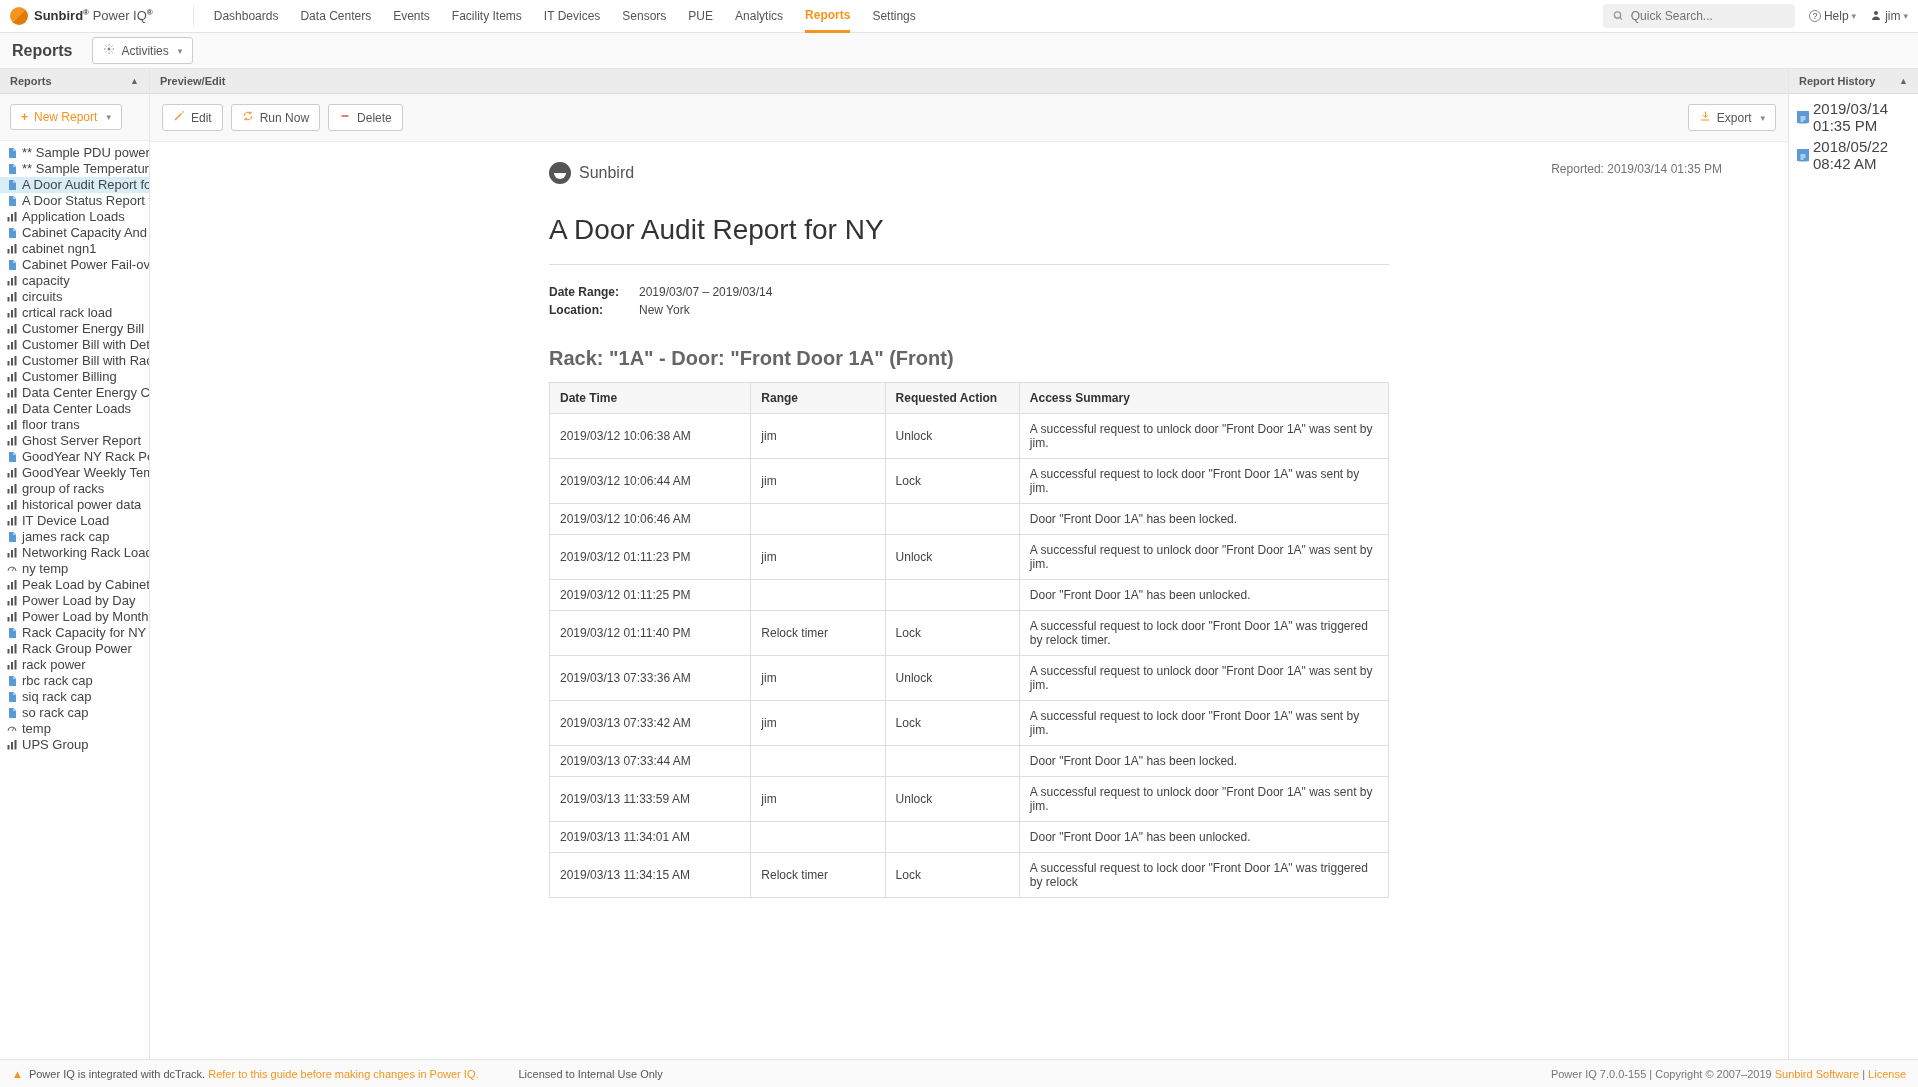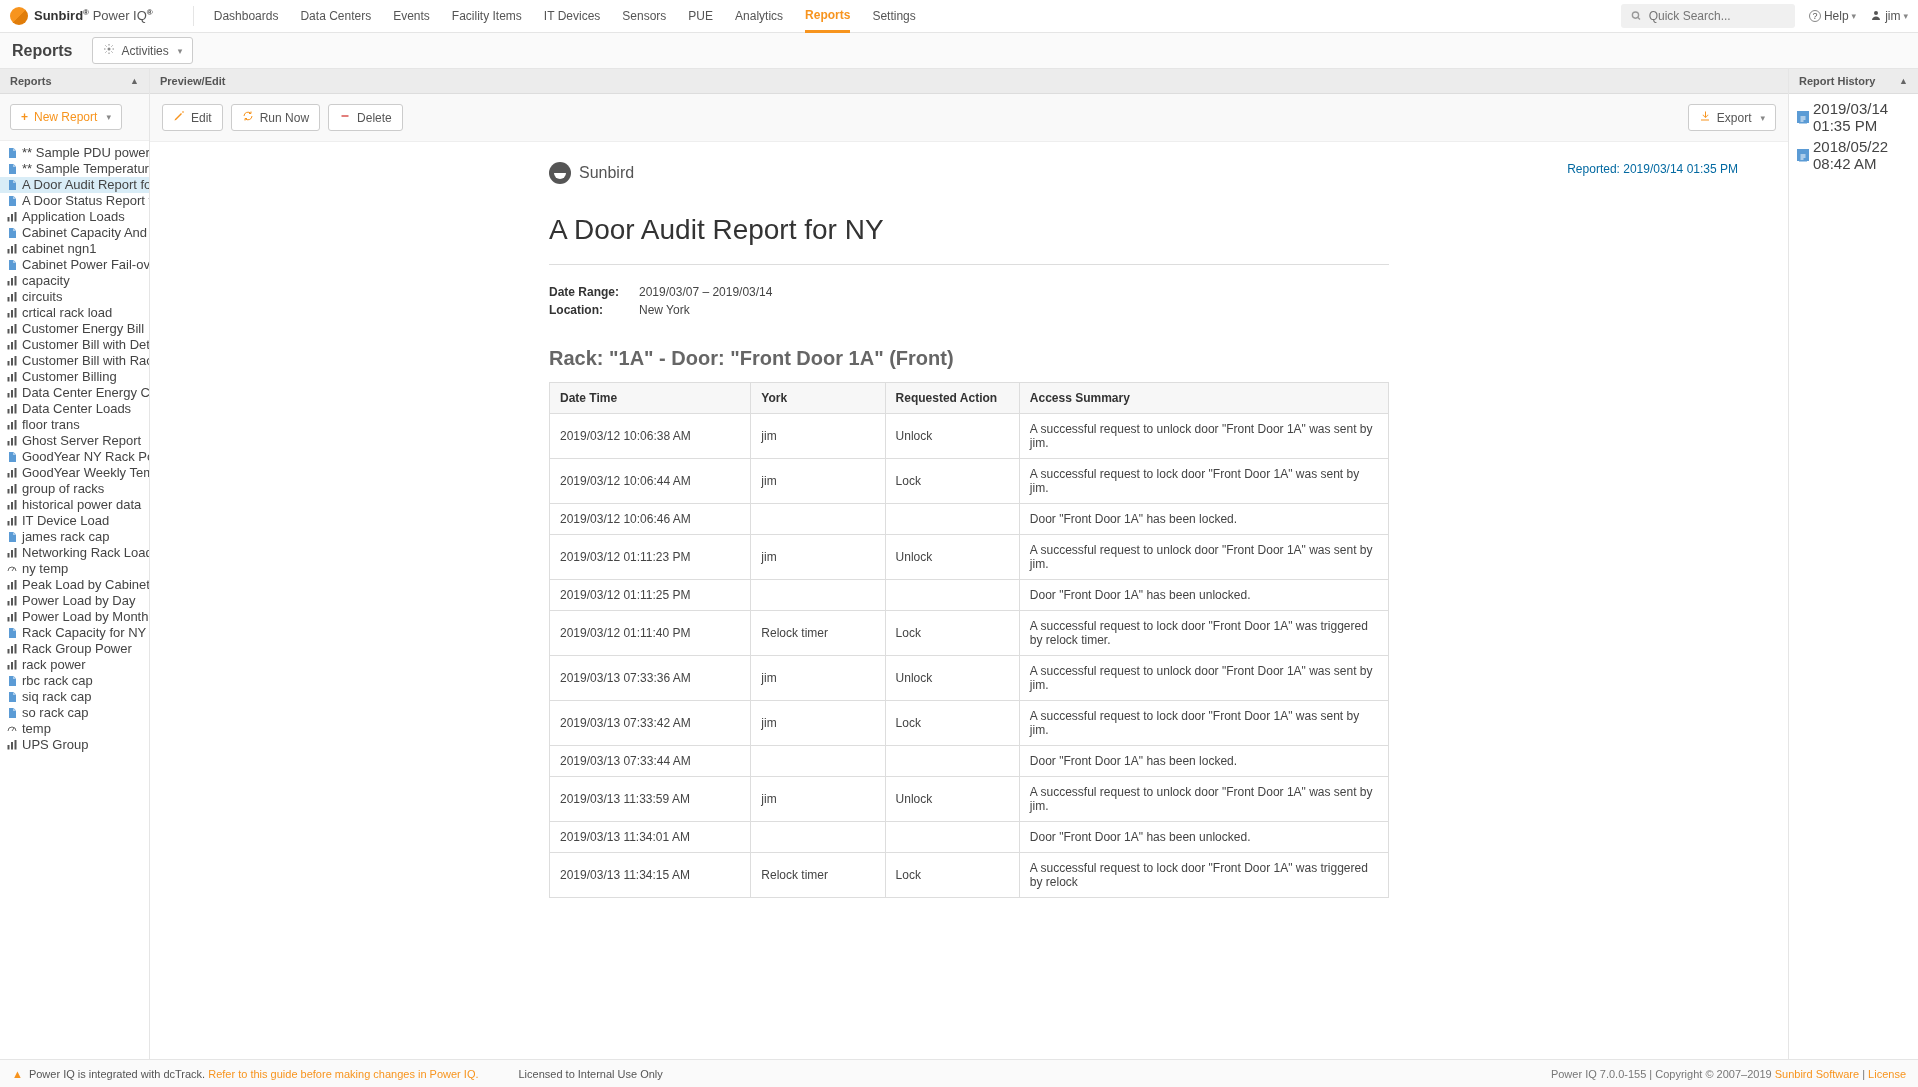--- a/index.html
+++ b/index.html
@@ -22,21 +22,21 @@
   .brand{display:flex;align-items:center;gap:6px;margin-right:20px;}
   .brand-icon{width:18px;height:18px;border-radius:50%;background:linear-gradient(135deg,#f7941e 0%,#f7941e 50%,#e07d0a 50%,#e07d0a 100%);}
   .brand-text{font-weight:bold;color:#333;font-size:13px;}
   .brand-text sup{font-size:8px;}
   .brand-product{font-weight:normal;color:#555;}
   .topnav-sep{width:1px;height:20px;background:var(--light-border);margin:0 12px;}
   .nav-items{display:flex;gap:22px;align-items:center;}
   .nav-item{color:#555;cursor:pointer;padding:8px 0;}
   .nav-item.active{color:var(--orange);border-bottom:3px solid var(--orange);font-weight:bold;}
   .topnav-right{margin-left:auto;display:flex;align-items:center;gap:14px;}
-  .search-box{display:flex;align-items:center;background:#f0f0f0;border-radius:3px;padding:4px 10px;width:174px;color:#999;}
+  .search-box{display:flex;align-items:center;background:#f0f0f0;border-radius:3px;padding:4px 10px;width:192px;color:#999;}
   .search-box svg{margin-right:5px;}
   .search-input{border:none;background:transparent;outline:none;font-size:12px;color:#999;width:100%;}
   .top-link{color:#555;cursor:pointer;display:flex;align-items:center;gap:3px;}
   .caret{font-size:9px;color:#888;}
 
   
   .subheader{height:36px;display:flex;align-items:center;padding:0 12px;background:#fafafa;border-bottom:1px solid var(--light-border);}
   .page-title{font-size:16px;font-weight:bold;color:#444;margin-right:20px;}
   .btn{display:inline-flex;align-items:center;gap:6px;border:1px solid #ccc;border-radius:3px;background:#fff;padding:5px 10px;cursor:pointer;color:#555;font-size:12px;}
   .btn svg{width:12px;height:12px;}
@@ -71,21 +71,21 @@
 
   
   .center-toolbar{display:flex;align-items:center;padding:10px 12px;background:#f9f9f9;border-bottom:1px solid #eee;}
   .center-toolbar .spacer{flex:1;}
   .preview-area{flex:1;overflow:auto;background:#fff;position:relative;}
   .report-page{max-width:900px;margin:0 auto;padding:20px 30px 40px;}
   .report-logo{display:flex;align-items:center;gap:8px;margin-bottom:4px;}
   .report-logo-icon{width:22px;height:22px;border-radius:50%;background:#555;position:relative;}
   .report-logo-icon::after{content:"";position:absolute;width:12px;height:6px;background:#fff;border-radius:0 0 12px 12px;bottom:5px;left:5px;}
   .report-logo-text{font-size:16px;color:#555;font-weight:500;}
-  .reported-at{position:absolute;top:20px;right:50px;color:#0369a1;font-size:12px;}
+  .reported-at{position:absolute;top:20px;right:66px;color:#737373;font-size:12px;}
   .report-title{font-size:28px;font-weight:normal;color:#333;margin:30px 0 20px;border-bottom:1px solid #ddd;padding-bottom:18px;}
   .meta-row{display:flex;margin:4px 0;}
   .meta-label{font-weight:bold;width:90px;color:#333;}
   .meta-value{color:#444;}
   .section-title{font-size:20px;color:#666;font-weight:bold;margin:30px 0 12px;}
   table.data{width:100%;border-collapse:collapse;border-radius:15px;}
   table.data th,table.data td{border:1px solid #ddd;padding:8px 10px;text-align:left;font-size:12px;}
   table.data th{background:#f7f7f7;font-weight:bold;color:#333;}
   table.data td{color:#444;}
   .col-dt{width:24%;}
@@ -612,21 +612,21 @@
         </div>
         <div class="meta-row">
           <span class="meta-label">Location:</span>
           <span class="meta-value">New York</span>
         </div>
         <h2 class="section-title">Rack: "1A" - Door: "Front Door 1A" (Front)</h2>
         <table class="data">
           <thead>
             <tr id="thead-row">
                 <th class="col-dt">Date Time</th>
-                <th class="col-user">York</th>
+                <th class="col-user">Range</th>
                 <th class="col-action">Requested Action</th>
                 <th class="">Access Summary</th>
               </tr>
           </thead>
           <tbody id="tbody">
               <tr>
                 <td>2019/03/12 10:06:38 AM</td>
                 <td>jim</td>
                 <td>Unlock</td>
                 <td>A successful request to unlock door "Front Door 1A" was sent by jim.</td>

